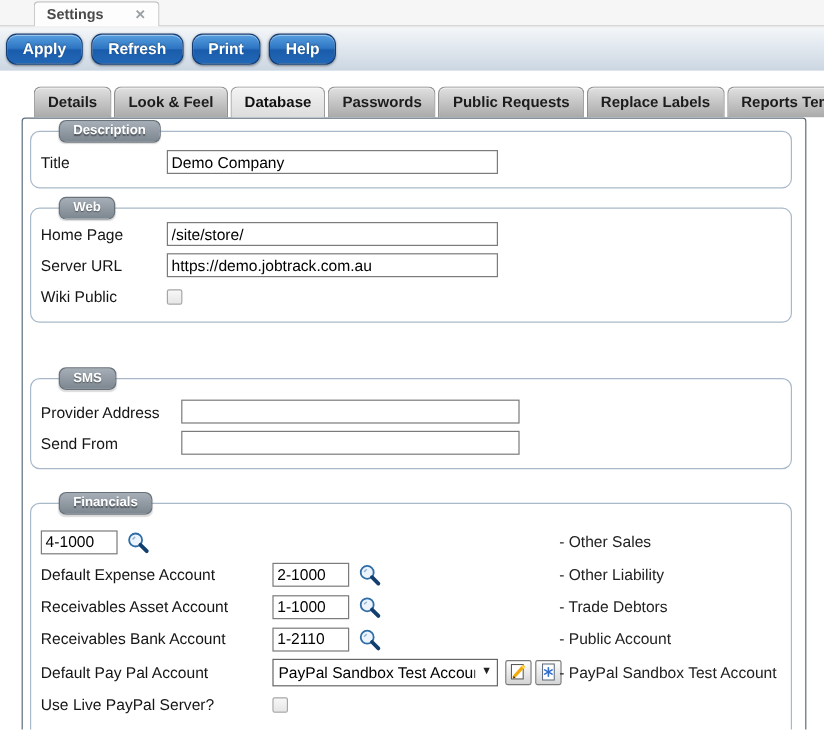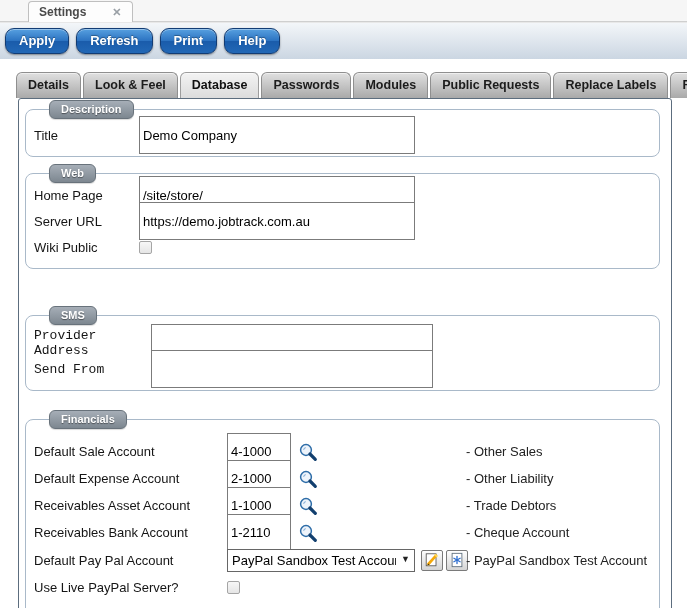--- a/index.html
+++ b/index.html
@@ -18,21 +18,21 @@
   .toolbar { height:37px; background:linear-gradient(#f3f6f9,#cbd6e2);
     border-top:1px solid #e8e8e8; display:flex; align-items:center; padding-left:5px; gap:7px; }
   .tb-btn { border:1px solid #123c74; border-radius:9px; padding:4px 13px 5px;
     background:linear-gradient(#57a0e0 0%, #2d74c2 48%, #1a5cab 52%, #2268b6 100%);
     color:#fff; font-weight:bold; font-size:13px; font-family:"Liberation Sans",sans-serif;
     text-shadow:0 -1px 1px rgba(0,0,0,.35);
     box-shadow:0 1px 2px rgba(0,0,0,.4), inset 0 1px 0 rgba(255,255,255,.4); cursor:pointer; }
 
   
   .gap { height:14px; background:#fff; }
-  .nav-tabs { display:flex; align-items:flex-end; padding-left:16px; gap:2px; height:25px; }
+  .nav-tabs { display:flex; align-items:flex-end; padding-left:28px; gap:2px; height:25px; }
   .nav-tab { background:linear-gradient(#e0e0e0,#a9a9a9); border:1px solid #8f8f8f; border-bottom:none;
     border-radius:6px 6px 0 0; padding:5px 11px 6px; font-size:12.5px; font-weight:bold; color:#1c1c1c;
     white-space:nowrap; cursor:pointer; box-shadow:inset 0 1px 0 rgba(255,255,255,.5); }
   .nav-tab.active { background:linear-gradient(#f3f3f3,#dcdcdc); border-color:#9d9d9d; color:#111; }
 
   
   .panel { margin-left:18px; width:654px; height:520px; background:#fff;
     border:1px solid #5c6d7e; border-radius:3px 3px 0 0; padding:0 0 0 6px; overflow:hidden; }
 
   .fs { position:relative; border:1px solid #a9b9c9; border-radius:8px; width:635px;
@@ -42,22 +42,22 @@
   .fs-sms  { margin-top:46px; height:76px; padding-top:14px; }
   .fs-fin  { margin-top:28px; height:200px; padding-top:18px; }
   .legend { position:absolute; top:-10px; left:23px;
     background:linear-gradient(#a6aeb7,#7d8790); border:1px solid #68727b; border-radius:6px;
     color:#fff; font-size:11px; font-weight:bold; padding:2px 11px 3px;
     text-shadow:0 1px 1px rgba(0,0,0,.45); box-shadow:0 1px 1px rgba(0,0,0,.15); }
 
   .row { display:flex; align-items:center; height:26px; position:relative; }
   .fs-fin .row { height:27px; }
   .lbl { font-size:13px; color:#151515; }
-  .lbl-w105 { width:105px; } .lbl-w117 { width:117px;font-family:Liberation Mono, monospace; } .lbl-w193 { width:193px; }
-  .txt { border:1px solid #7b7b7b; height:38px; font-size:13px; padding:0 3px;
+  .lbl-w105 { width:105px; } .lbl-w117 { width:117px; } .lbl-w193 { width:193px; }
+  .txt { border:1px solid #7b7b7b; height:20px; font-size:13px; padding:0 3px;
     font-family:"Liberation Sans",sans-serif; color:#000; background:#fff; }
   .w276 { width:276px; } .w282 { width:282px; } .w64 { width:64px; }
 
   .checkbox { width:13px; height:13px; border:1px solid #a5a5a5; border-radius:2px;
     background:linear-gradient(#f7f7f7,#e6e6e6); display:inline-block; cursor:pointer; }
 
   .mag { margin-left:7px; cursor:pointer; display:inline-flex; }
   .acct-desc { position:absolute; left:432px; font-size:13px; color:#222; white-space:nowrap; }
 
   .sel-wrap { position:relative; display:inline-block; }
@@ -88,21 +88,20 @@
   <button class="tb-btn">Help</button>
 </div>
 
 <div class="gap"></div>
 
 <div class="nav-tabs">
   <div class="nav-tab">Details</div>
   <div class="nav-tab">Look &amp; Feel</div>
   <div class="nav-tab active">Database</div>
   <div class="nav-tab">Passwords</div>
-  <div class="nav-tab">Modules</div>
   <div class="nav-tab">Public Requests</div>
   <div class="nav-tab">Replace Labels</div>
   <div class="nav-tab">Reports Template</div>
 </div>
 
 <div class="panel">
 
   <div class="fs fs-desc">
     <span class="legend">Description</span>
     <div class="row">
@@ -136,21 +135,20 @@
     <div class="row">
       <span class="lbl lbl-w117">Send From</span>
       <input class="txt w282" type="text" value="" style="">
     </div>
   </div>
 
   <div class="fs fs-fin">
     <span class="legend">Financials</span>
 
     <div class="row">
-      <span class="lbl lbl-w193">Default Sale Account</span>
       <input class="txt w64" type="text" value="4-1000" style="">
       <span class="mag">
         <svg width="20" height="20" viewBox="0 0 20 20">
             <circle cx="8" cy="8" r="5.4" fill="#eef4fb" stroke="#2e6da8" stroke-width="1.5"></circle>
             <line x1="5.4" y1="7.6" x2="7.6" y2="5.4" stroke="#8fb4d8" stroke-width="1.2"></line>
             <line x1="12" y1="12" x2="17.3" y2="17.3" stroke="#123f6e" stroke-width="3.2" stroke-linecap="round"></line>
           </svg>
       </span>
       <span class="acct-desc">- Other Sales</span>
     </div>
@@ -184,21 +182,21 @@
     <div class="row">
       <span class="lbl lbl-w193">Receivables Bank Account</span>
       <input class="txt w64" type="text" value="1-2110" style="">
       <span class="mag">
         <svg width="20" height="20" viewBox="0 0 20 20">
             <circle cx="8" cy="8" r="5.4" fill="#eef4fb" stroke="#2e6da8" stroke-width="1.5"></circle>
             <line x1="5.4" y1="7.6" x2="7.6" y2="5.4" stroke="#8fb4d8" stroke-width="1.2"></line>
             <line x1="12" y1="12" x2="17.3" y2="17.3" stroke="#123f6e" stroke-width="3.2" stroke-linecap="round"></line>
           </svg>
       </span>
-      <span class="acct-desc">- Cheque Account</span>
+      <span class="acct-desc">- Public Account</span>
     </div>
 
     <div class="row" style="height:28px;">
       <span class="lbl lbl-w193">Default Pay Pal Account</span>
       <span class="sel-wrap">
         <select class="ppsel">
           <option>PayPal Sandbox Test Account</option>
         </select>
         <span class="sel-arrow">▼</span>
       </span>

